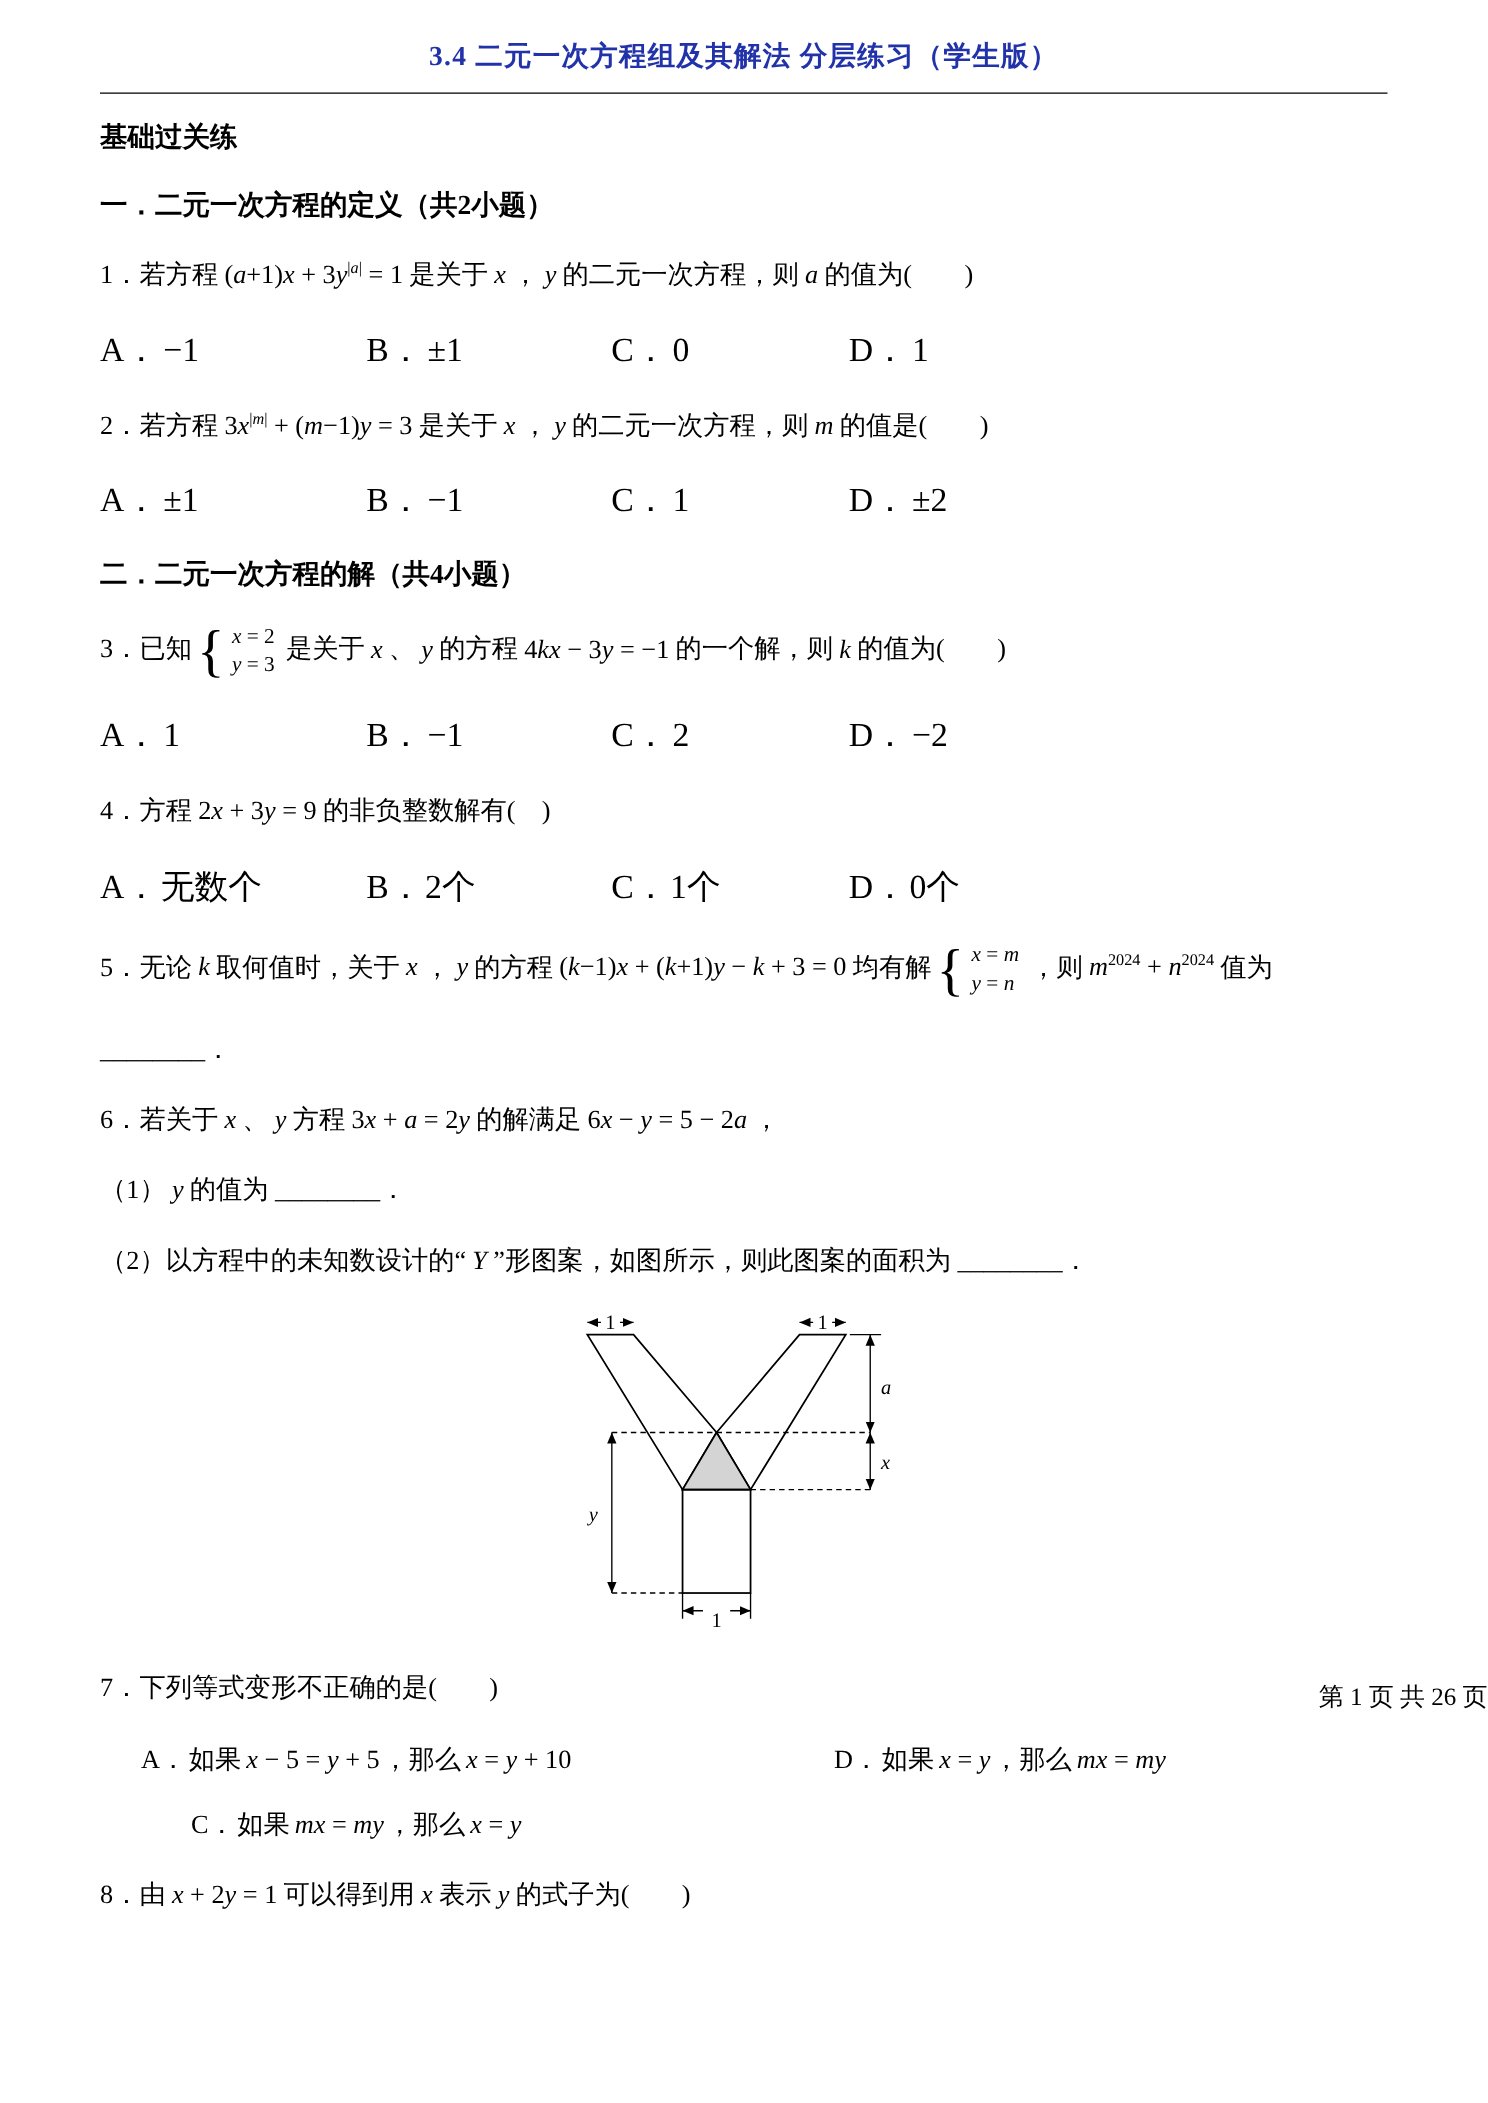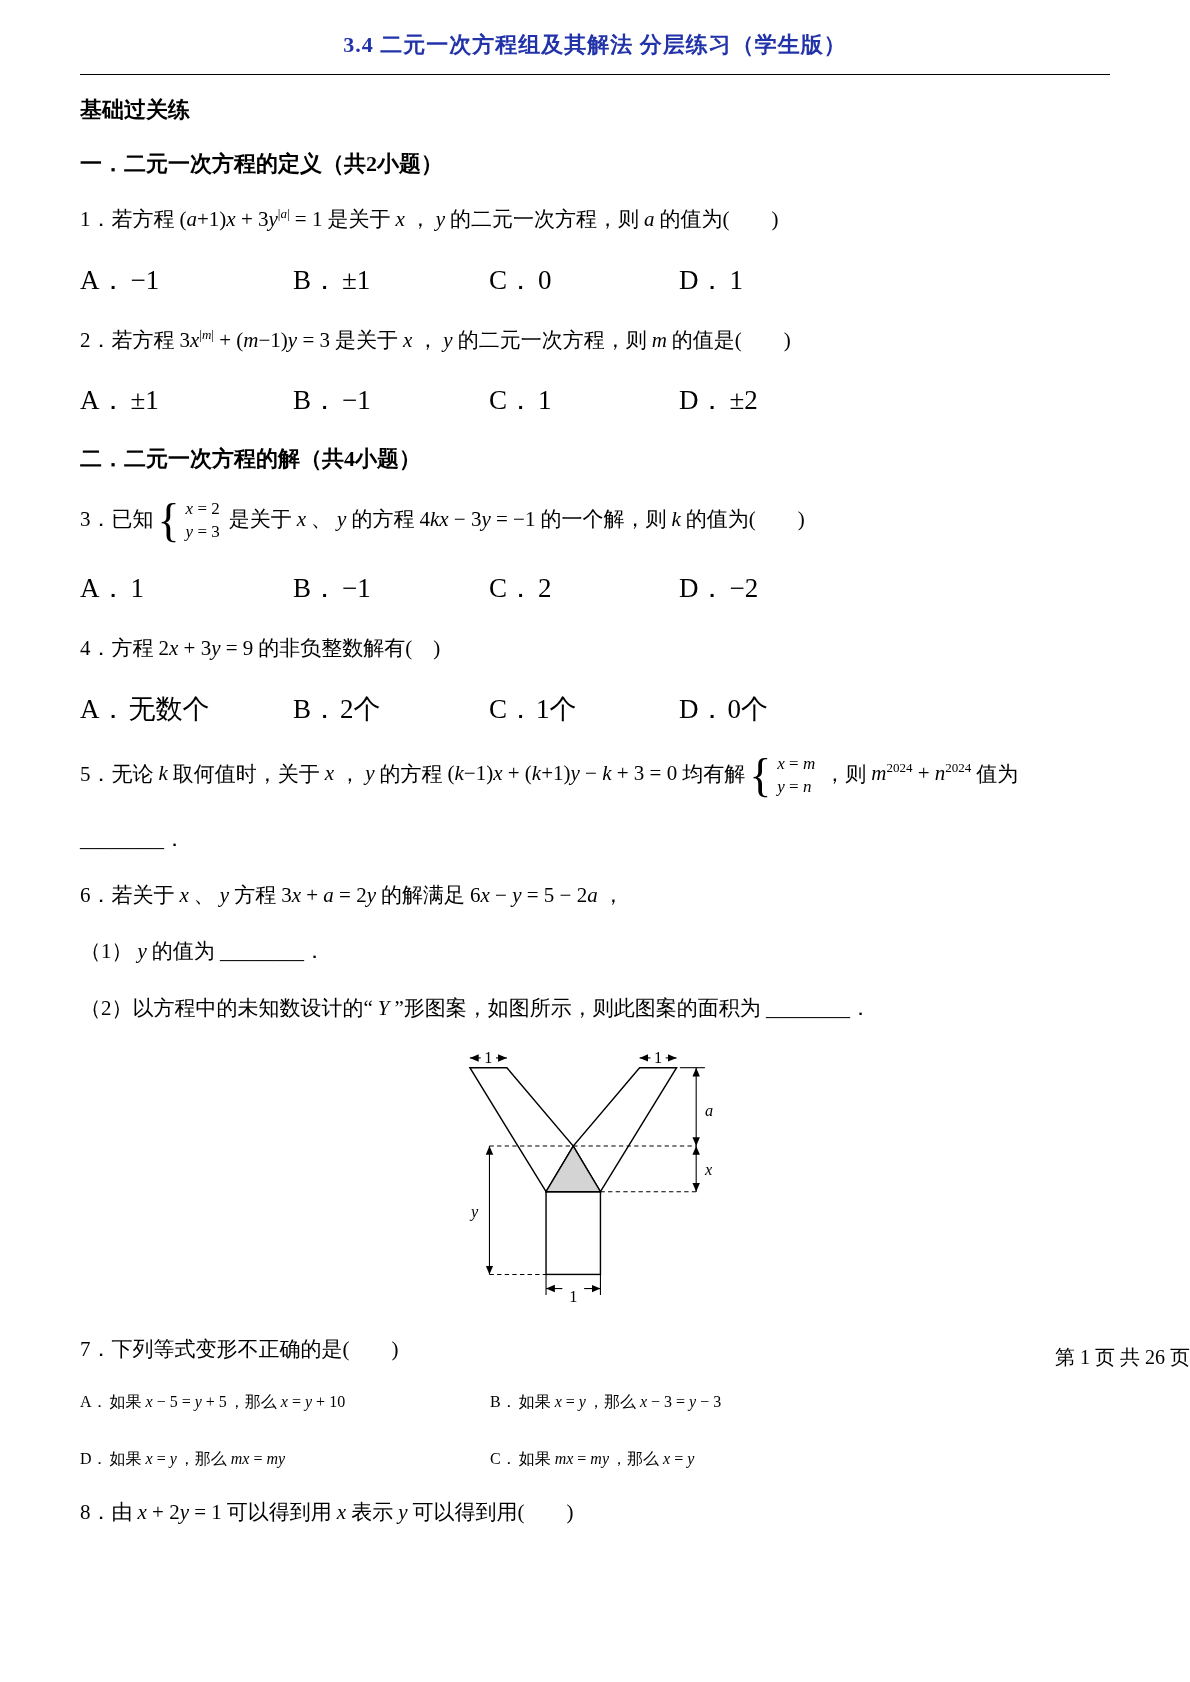--- a/index.html
+++ b/index.html
@@ -16,21 +16,21 @@
   .q { font-size:21px; line-height:1.55; margin:24px 0; }
   .q .m { margin:0 5px; }
   .cn { font-family:"Liberation Serif","DejaVu Serif",serif; }
   .m { font-family:"Liberation Serif","DejaVu Serif",serif; }
   .m i { font-style:italic; }
   sup { font-size:0.62em; }
   .sys { display:inline-flex; align-items:center; vertical-align:middle; margin:0 4px; }
   .sys .brace { font-size:46px; font-weight:normal; line-height:1; margin-right:1px; }
   .sys .rows { display:inline-flex; flex-direction:column; font-size:17px; line-height:1.35; }
   .optrow { display:grid; grid-template-columns:213px 196px 190px 1fr; font-size:27px; margin:26px 0; }
-  .optrow2 { display:grid; grid-template-columns:410px 1fr; row-gap:36px; font-size:16px; margin:26px 0; }
+  .optrow2 { display:grid; grid-template-columns:410px 1fr; row-gap:24px; font-size:21px; margin:26px 0;text-align:center; }
   .opt .m { margin-left:4px; }
   .opt .cn { margin-left:2px; }
   .opt .lbl { margin-left:0; }
   .blankline { font-size:21px; margin:26px 0; }
   .figure { text-align:center; margin:8px 0 2px; }
   .footer { position:absolute; left:0; right:0; bottom:62px; text-align:right; font-size:20px; }
 </style>
 </head>
 <body>
 
@@ -151,24 +151,23 @@
         <text x="11" y="155" font-style="italic">y</text>
         <text x="105" y="233" text-anchor="middle">1</text>
       </g>
     </svg>
   </div>
 
 
   <p class="q">7．下列等式变形不正确的是(　　)</p>
   <div class="optrow2">
     <span class="opt"><span class="cn lbl">A．</span><span class="cn">如果</span><span class="m"><i>x</i> − 5 = <i>y</i> + 5</span><span class="cn">，那么</span><span class="m"><i>x</i> = <i>y</i> + 10</span></span>
-    <span class="opt"><span class="cn lbl">B．</span><span class="cn">如果</span><span class="m"><i>x</i> = <i>y</i></span><span class="cn">，那么</span><span class="m"><i>x</i> − 3 = <i>y</i> − 3</span></span>
     <span class="opt"><span class="cn lbl">D．</span><span class="cn">如果</span><span class="m"><i>x</i> = <i>y</i></span><span class="cn">，那么</span><span class="m"><i>mx</i> = <i>my</i></span></span>
     <span class="opt"><span class="cn lbl">C．</span><span class="cn">如果</span><span class="m"><i>mx</i> = <i>my</i></span><span class="cn">，那么</span><span class="m"><i>x</i> = <i>y</i></span></span>
   </div>
 
   <p class="q">
-    <span class="cn">8．由</span><span class="m"><i>x</i> + 2<i>y</i> = 1</span><span class="cn">可以得到用</span><span class="m"><i>x</i></span><span class="cn">表示</span><span class="m"><i>y</i></span><span class="cn">可以得到用(　　)</span>
+    <span class="cn">8．由</span><span class="m"><i>x</i> + 2<i>y</i> = 1</span><span class="cn">可以得到用</span><span class="m"><i>x</i></span><span class="cn">表示</span><span class="m"><i>y</i></span><span class="cn">的式子为(　　)</span>
   </p>
 
   <div class="footer">第 1 页 共 26 页</div>
 
 </div>
 
 </body></html>

